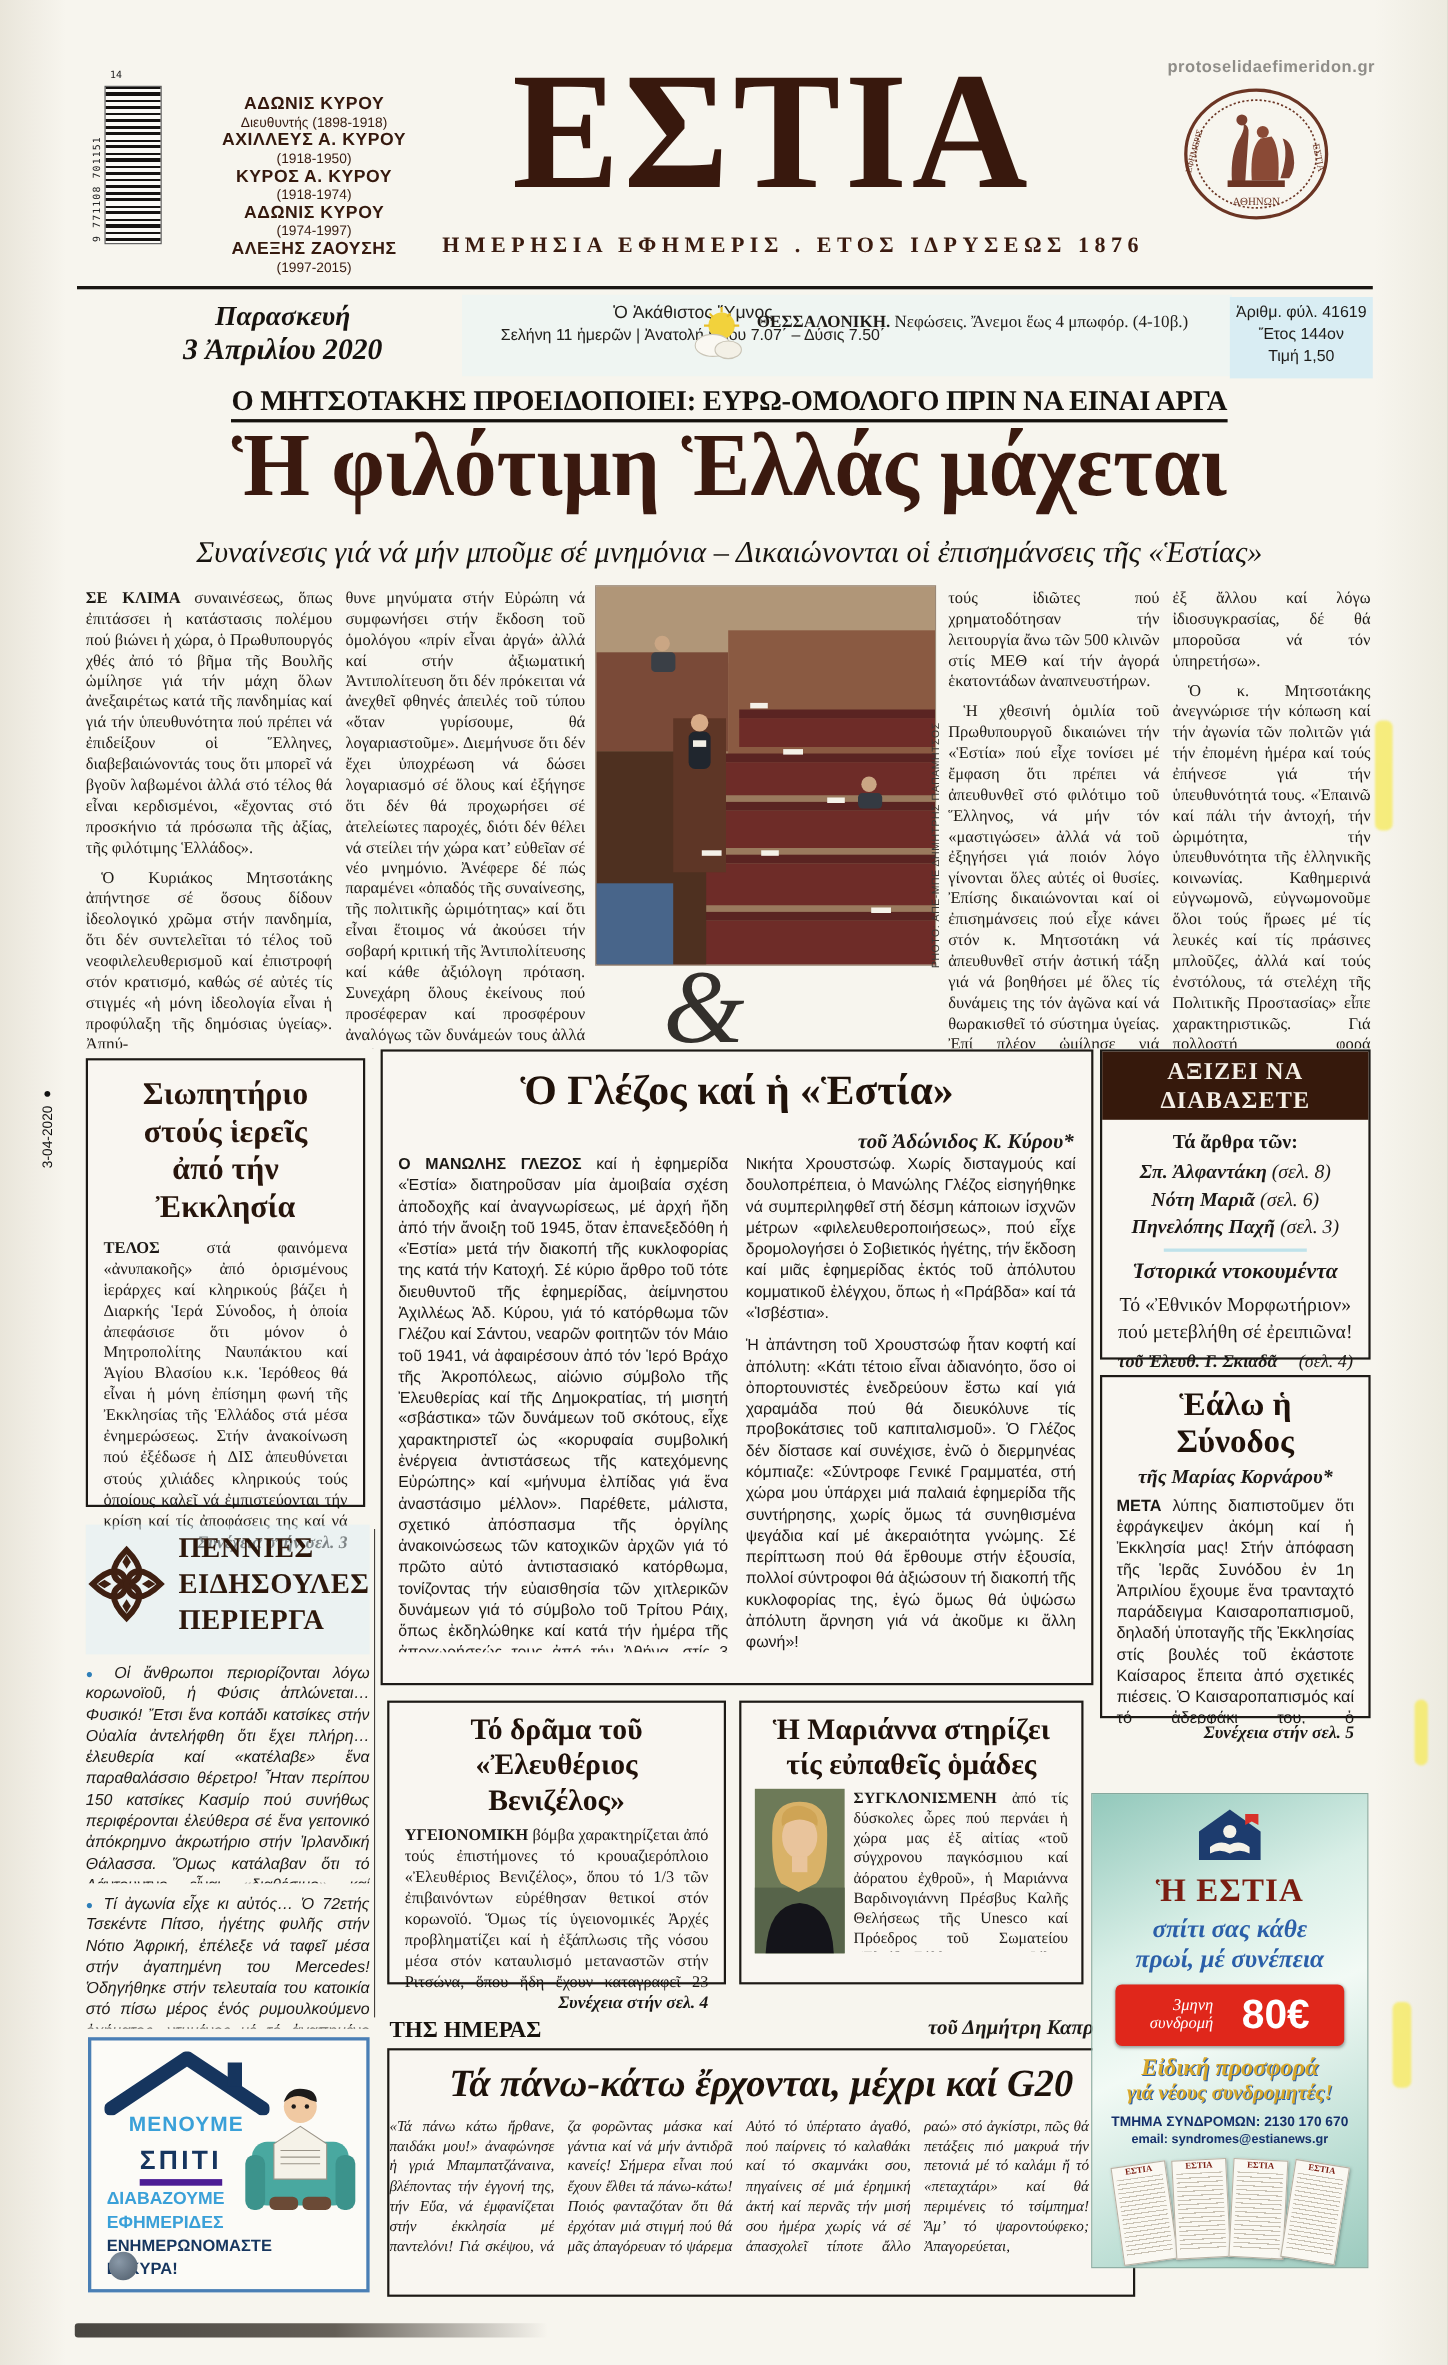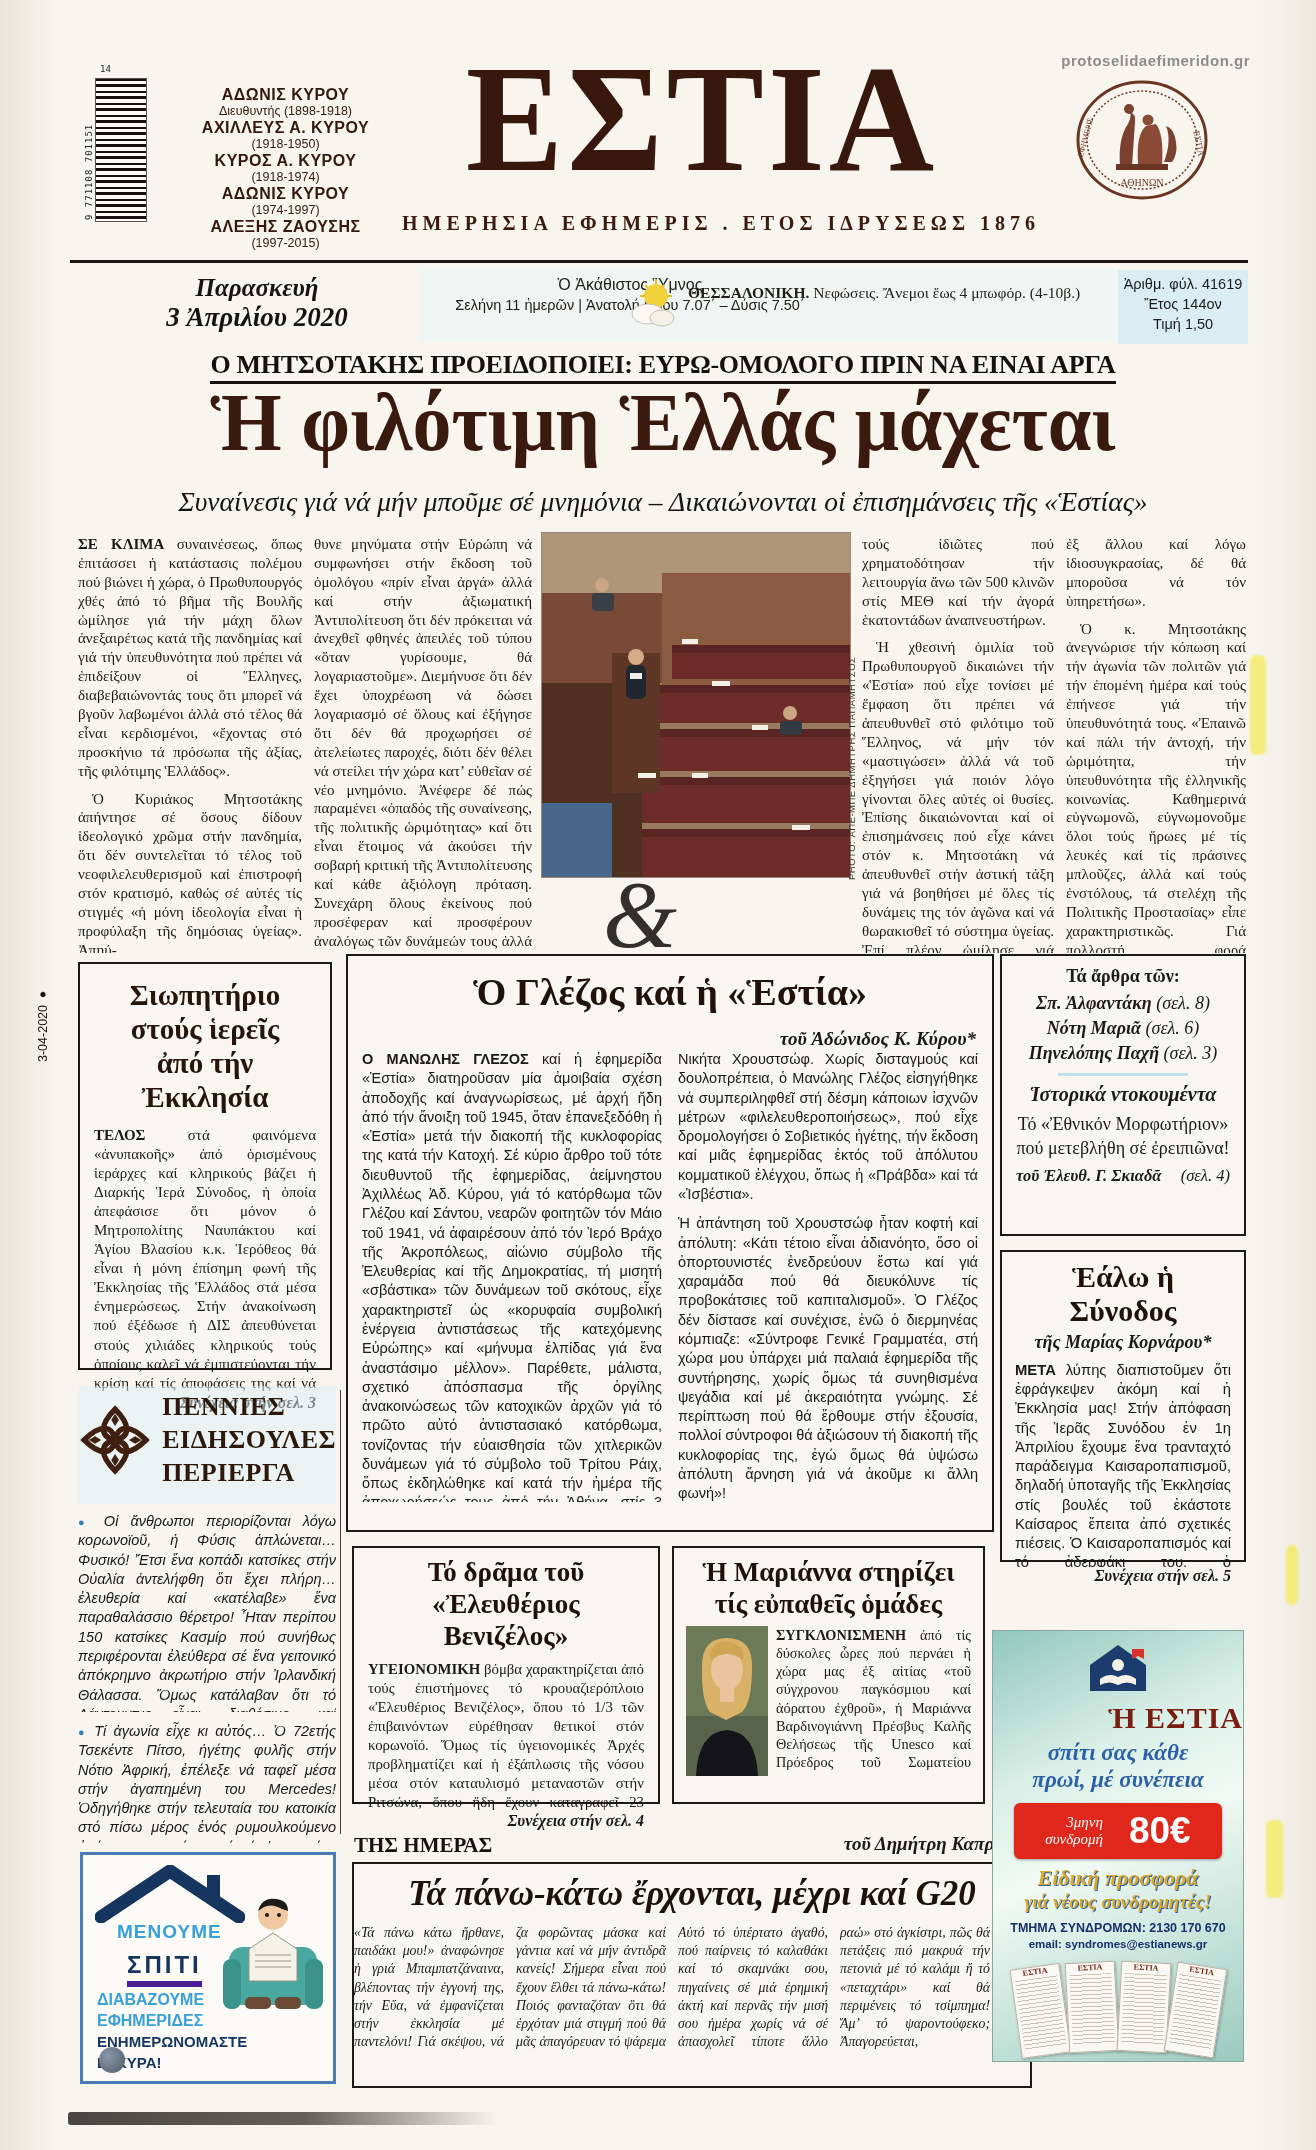--- a/index.html
+++ b/index.html
@@ -125,21 +125,21 @@
     font-weight:bold;line-height:21px;}
   #men-l1,#men-l2{font-size:16px;color:#3aa0d8;}
   #men-l3,#men-l4{font-size:15px;color:#16355e;}
   #men-badge{position:absolute;left:16px;bottom:8px;width:26px;height:26px;border-radius:50%;
     background:radial-gradient(circle at 35% 35%,#8a99a8,#4c5a68);}
   
   #sub-ad{left:992px;top:1630px;width:252px;height:432px;box-sizing:border-box;border:1px solid #86a89d;
     background:linear-gradient(155deg,#92c8bb 0%,#d9efe7 30%,#f2faf5 50%,#bcded4 80%,#9ccabe 100%);
     text-align:center;overflow:hidden;}
   #sub-house{margin:10px auto 2px;}
-  #sub-logo{font-weight:bold;font-size:30px;color:#7a1d11;letter-spacing:1px;text-align:right;}
+  #sub-logo{font-weight:bold;font-size:30px;color:#7a1d11;letter-spacing:1px;}
   #sub-script{font-style:italic;font-weight:bold;font-size:23px;color:#2b5fa8;line-height:27px;margin-top:4px;}
   #sub-badge{width:208px;height:56px;margin:10px auto 6px;background:#e0271b;border-radius:6px;
     display:flex;align-items:center;justify-content:center;gap:26px;box-shadow:0 1px 3px rgba(0,0,0,.35);}
   #sub-badge-left{color:#fff;font-style:italic;font-size:15px;line-height:17px;text-align:right;}
   #sub-badge-price{color:#fff;font-weight:bold;font-size:37px;font-family:"Liberation Sans","DejaVu Sans",sans-serif;}
   #sub-offer1{font-style:italic;font-weight:bold;font-size:22px;color:#d9a92c;text-shadow:1px 1px 0 #2b5fa8;}
   #sub-offer2{font-style:italic;font-weight:bold;font-size:19px;color:#d9a92c;text-shadow:1px 1px 0 #2b5fa8;margin-bottom:8px;}
   #sub-dept{font-family:"Liberation Sans","DejaVu Sans",sans-serif;font-weight:bold;font-size:12.5px;color:#15306b;}
   #sub-email{font-family:"Liberation Sans","DejaVu Sans",sans-serif;font-weight:bold;font-size:11.5px;color:#15306b;margin-top:3px;}
   #sub-thumbs{display:flex;justify-content:center;gap:2px;margin-top:12px;}
@@ -318,20 +318,21 @@
         <div>
             <p>Νικήτα Χρουστσώφ. Χωρίς δισταγμούς καί δουλοπρέπεια, ὁ Μανώλης Γλέζος εἰσηγήθηκε νά συμπεριληφθεῖ στή δέσμη κάποιων ἰσχνῶν μέτρων «φιλελευθεροποιήσεως», πού εἶχε δρομολογήσει ὁ Σοβιετικός ἡγέτης, τήν ἔκδοση καί μιᾶς ἐφημερίδας ἐκτός τοῦ ἀπόλυτου κομματικοῦ ἐλέγχου, ὅπως ἡ «Πράβδα» καί τά «Ἰσβέστια».</p>
             <p>Ἡ ἀπάντηση τοῦ Χρουστσώφ ἦταν κοφτή καί ἀπόλυτη: «Κάτι τέτοιο εἶναι ἀδιανόητο, ὅσο οἱ ὀπορτουνιστές ἐνεδρεύουν ἔστω καί γιά χαραμάδα πού θά διευκόλυνε τίς προβοκάτσιες τοῦ καπιταλισμοῦ». Ὁ Γλέζος δέν δίστασε καί συνέχισε, ἐνῶ ὁ διερμηνέας κόμπιαζε: «Σύντροφε Γενικέ Γραμματέα, στή χώρα μου ὑπάρχει μιά παλαιά ἐφημερίδα τῆς συντήρησης, χωρίς ὅμως τά συνηθισμένα ψεγάδια καί μέ ἀκεραιότητα γνώμης. Σέ περίπτωση πού θά ἔρθουμε στήν ἐξουσία, πολλοί σύντροφοι θά ἀξιώσουν τή διακοπή τῆς κυκλοφορίας της, ἐγώ ὅμως θά ὑψώσω ἀπόλυτη ἄρνηση γιά νά ἀκοῦμε κι ἄλλη φωνή»!</p>
           </div>
 
       </div>
     </div>
   </div>
 
   <div class="nbox" id="axizei-box">
+    <div id="axizei-head">ΑΞΙΖΕΙ ΝΑ ΔΙΑΒΑΣΕΤΕ</div>
     <div id="axizei-body">
       <div id="axizei-intro">Τά ἄρθρα τῶν:</div>
       <div class="ax-item"><b>Σπ. Ἀλφαντάκη </b><span>(σελ. 8)</span></div>
       <div class="ax-item"><b>Νότη Μαριᾶ </b><span>(σελ. 6)</span></div>
       <div class="ax-item"><b>Πηνελόπης Παχῆ </b><span>(σελ. 3)</span></div>
       <div id="ax-divider"></div>
       <div id="ax-hist">Ἱστορικά ντοκουμέντα</div>
       <div id="ax-doc">
         <div>Τό «Ἐθνικόν Μορφωτήριον»</div>
         <div>πού μετεβλήθη σέ ἐρειπιῶνα!</div>

